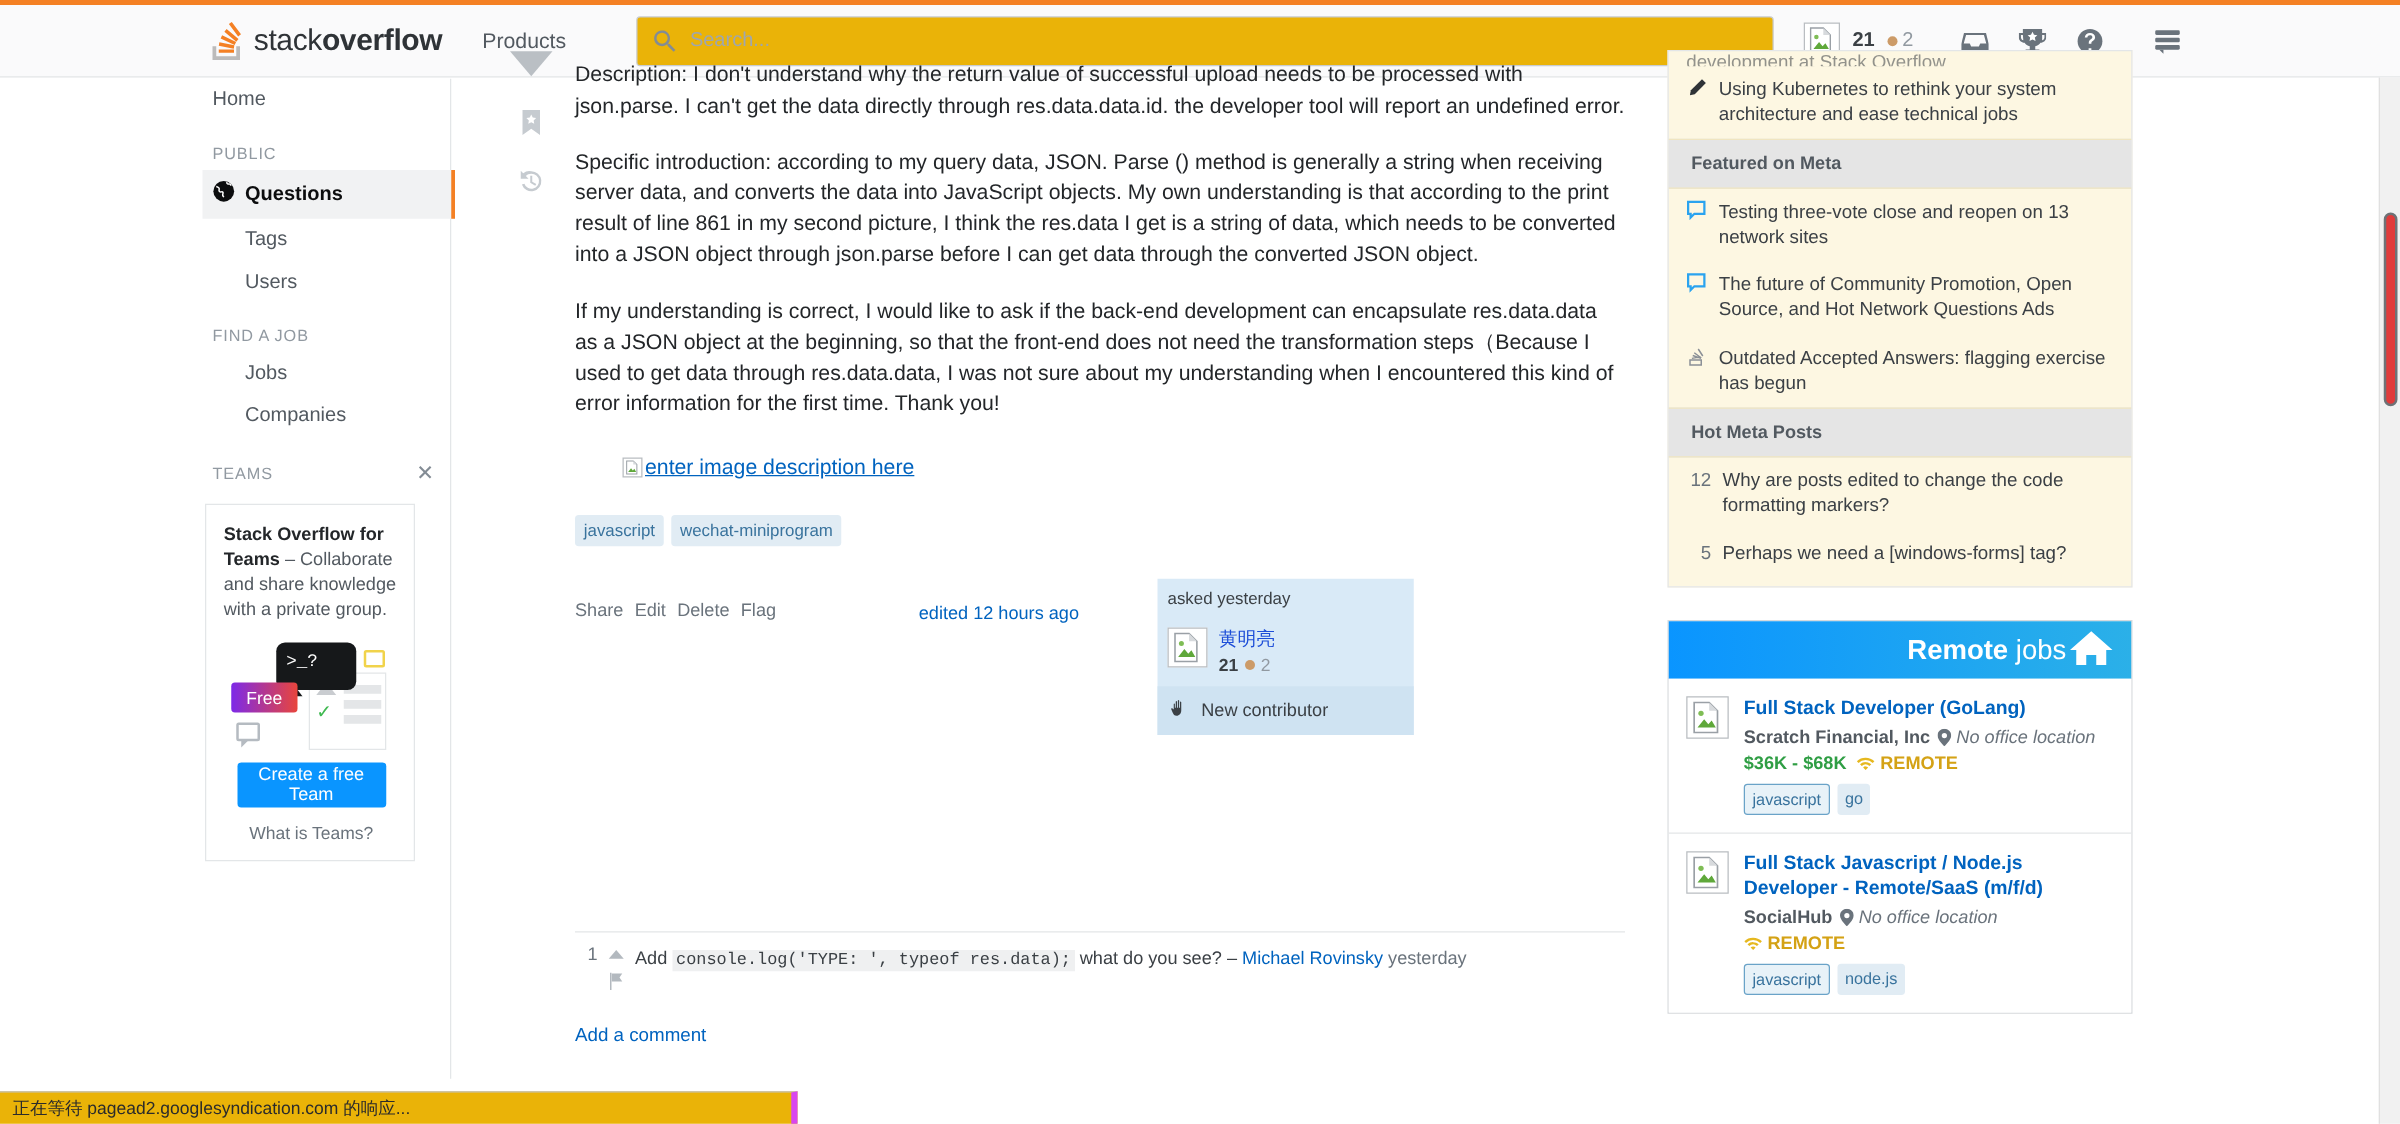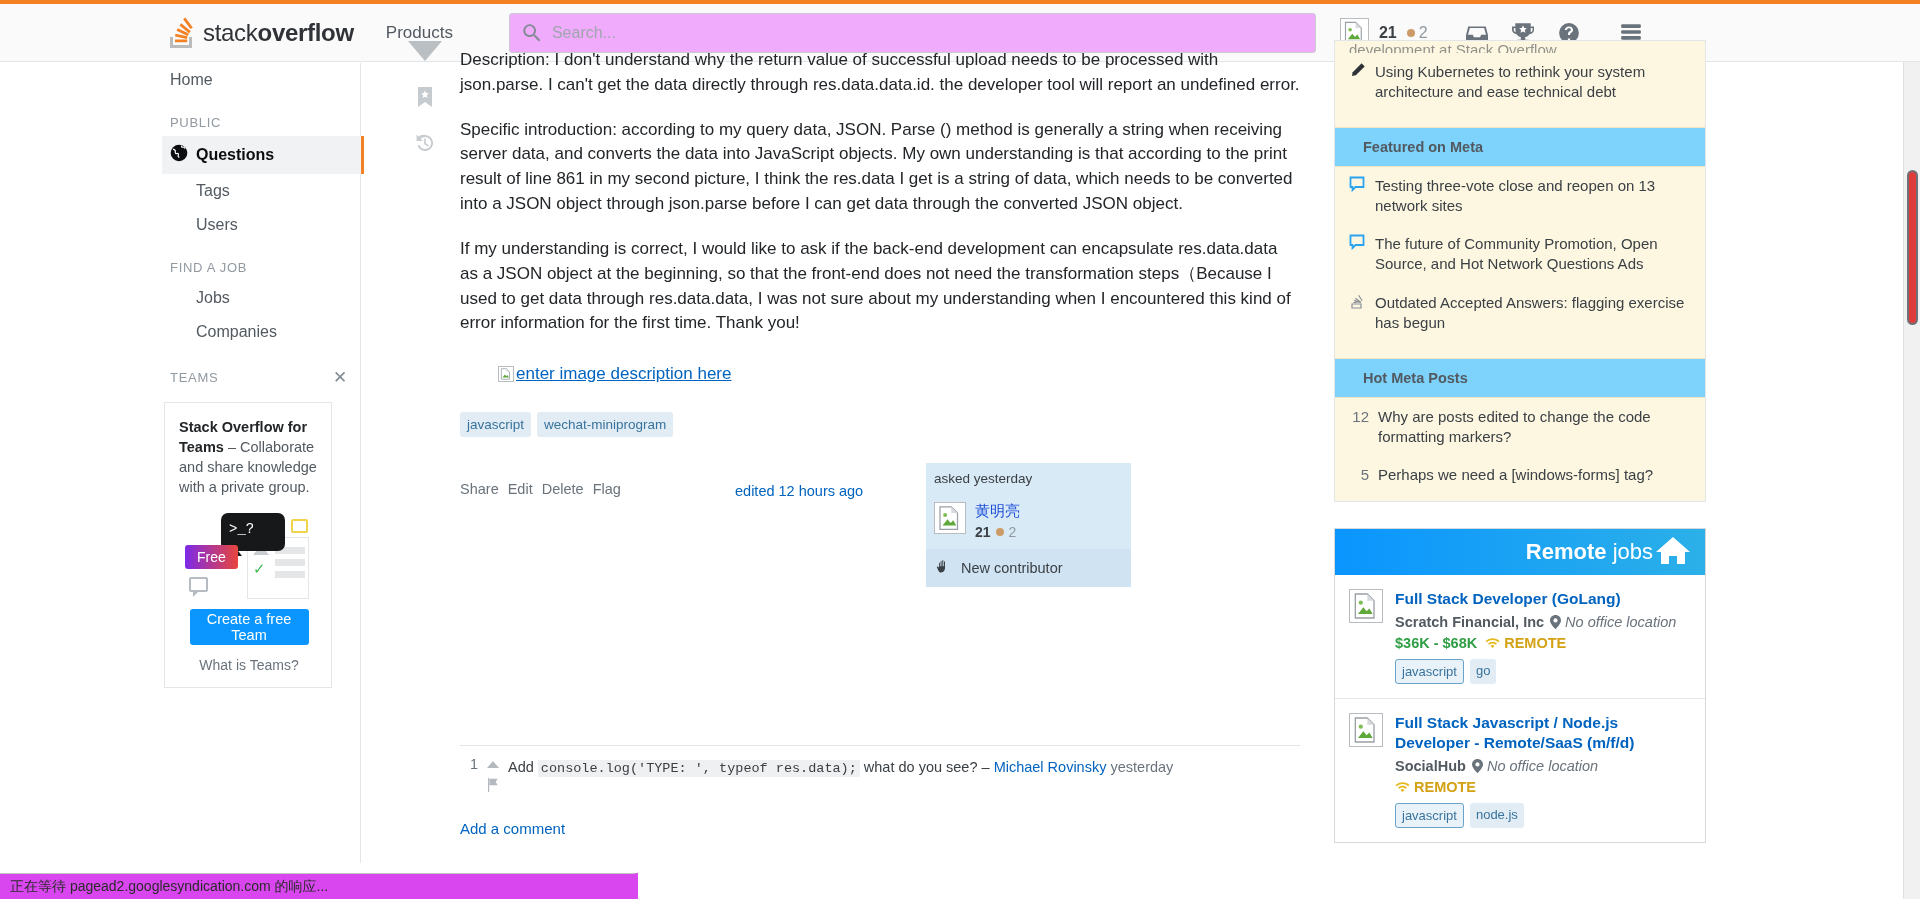--- a/index.html
+++ b/index.html
@@ -33,22 +33,22 @@
   }
   .logo-mark { width: 30px; height: 34px; position: relative; }
   .logo-text { font-size: 24px; letter-spacing: -0.3px; color: #2f3337; }
   .logo-text b { font-weight: 700; }
   .nav-products {
     margin-left: 32px; font-size: 17px; color: #525960;
     cursor: pointer;
   }
   .searchbox {
     margin-left: 56px;
-    width: 807px; height: 40px;
-    background: #f0abfc;
+    width: 910px; height: 40px;
+    background: #eab308;
     border: 1px solid #c8ccd0;
     border-radius: 3px;
     display: flex; align-items: center;
     padding: 0 12px;
   }
   .search-icon { width: 20px; height: 20px; flex: 0 0 auto; }
   .search-input {
     border: none; outline: none; background: transparent;
     margin-left: 10px; font-size: 16px; color: #3b4045;
     font-family: "Liberation Sans", sans-serif;
@@ -226,23 +226,23 @@
   .meta-cut-text {
     font-size: 15px; color: #3b4045;
     height: 12px; overflow: hidden; opacity: .55;
   }
   .meta-item {
     display: flex; gap: 9px; padding: 9px 14px 9px 14px;
     font-size: 15px; line-height: 1.34; color: #3b4045;
     cursor: pointer;
   }
   .meta-head {
-    background: #7dd3fc; border-top: 1px solid #f0e5c0;
+    background: #e5e5e5; border-top: 1px solid #f0e5c0;
     border-bottom: 1px solid #f0e5c0;
-    padding: 11px 28px; font-size: 14.5px; font-weight: 700; color: #525960; margin-top: 16px;
+    padding: 11px 18px; font-size: 14.5px; font-weight: 700; color: #525960;
   }
   .meta-num { width: 20px; text-align: right; color: #6a737c; flex: 0 0 auto; }
 
   .jobs-box { margin-top: 26px; border: 1px solid #d6d9dc; }
   .jobs-head {
     height: 46px; background: linear-gradient(90deg,#0a95ff 0%,#2bb0e8 100%);
     display: flex; align-items: center; justify-content: flex-end;
     padding: 0 12px 0 14px;
   }
   .jobs-title { color: #fff; font-size: 22px; }
@@ -271,21 +271,21 @@
   .vthumb {
     position: absolute; left: 3px; top: 108px;
     width: 11px; height: 155px;
     background: #e03b3b; border: 2px solid #6e7276; border-radius: 6px;
   }
 
   
   .statusbar {
     position: absolute; left: 0; bottom: 0;
     height: 26px; min-width: 638px;
-    background: #d946ef;
+    background: #eab308;
     border-top: 1px solid #c4c4c4;
     border-right: 5px solid #d946ef;
     display: flex; align-items: center;
     padding: 0 10px;
     font-size: 14px; color: #2b2b2b;
   }
 </style>
 </head>
 <body>
 
@@ -536,21 +536,21 @@
     <div class="meta-cut">
       <div class="meta-cut-text">development at Stack Overflow</div>
     </div>
 
     <div class="meta-item">
       <span>
         <svg width="17" height="17" viewBox="0 0 17 17">
             <path d="M12.6 1.3l3.1 3.1-8.9 8.9-3.9.8.8-3.9z" fill="#2f3337"></path>
           </svg>
       </span>
-      <span>Using Kubernetes to rethink your system architecture and ease technical debt</span>
+      <span>Using Kubernetes to rethink your system architecture and ease technical jobs</span>
     </div>
 
     <div class="meta-head">Featured on Meta</div>
 
     <div class="meta-item">
       <span>
         <svg width="17" height="17" viewBox="0 0 17 17">
             <path d="M1.5 1.5h13v9.5h-8l-3 3v-3h-2z" fill="none" stroke="#2aa3ef" stroke-width="1.8"></path>
           </svg>
       </span>

